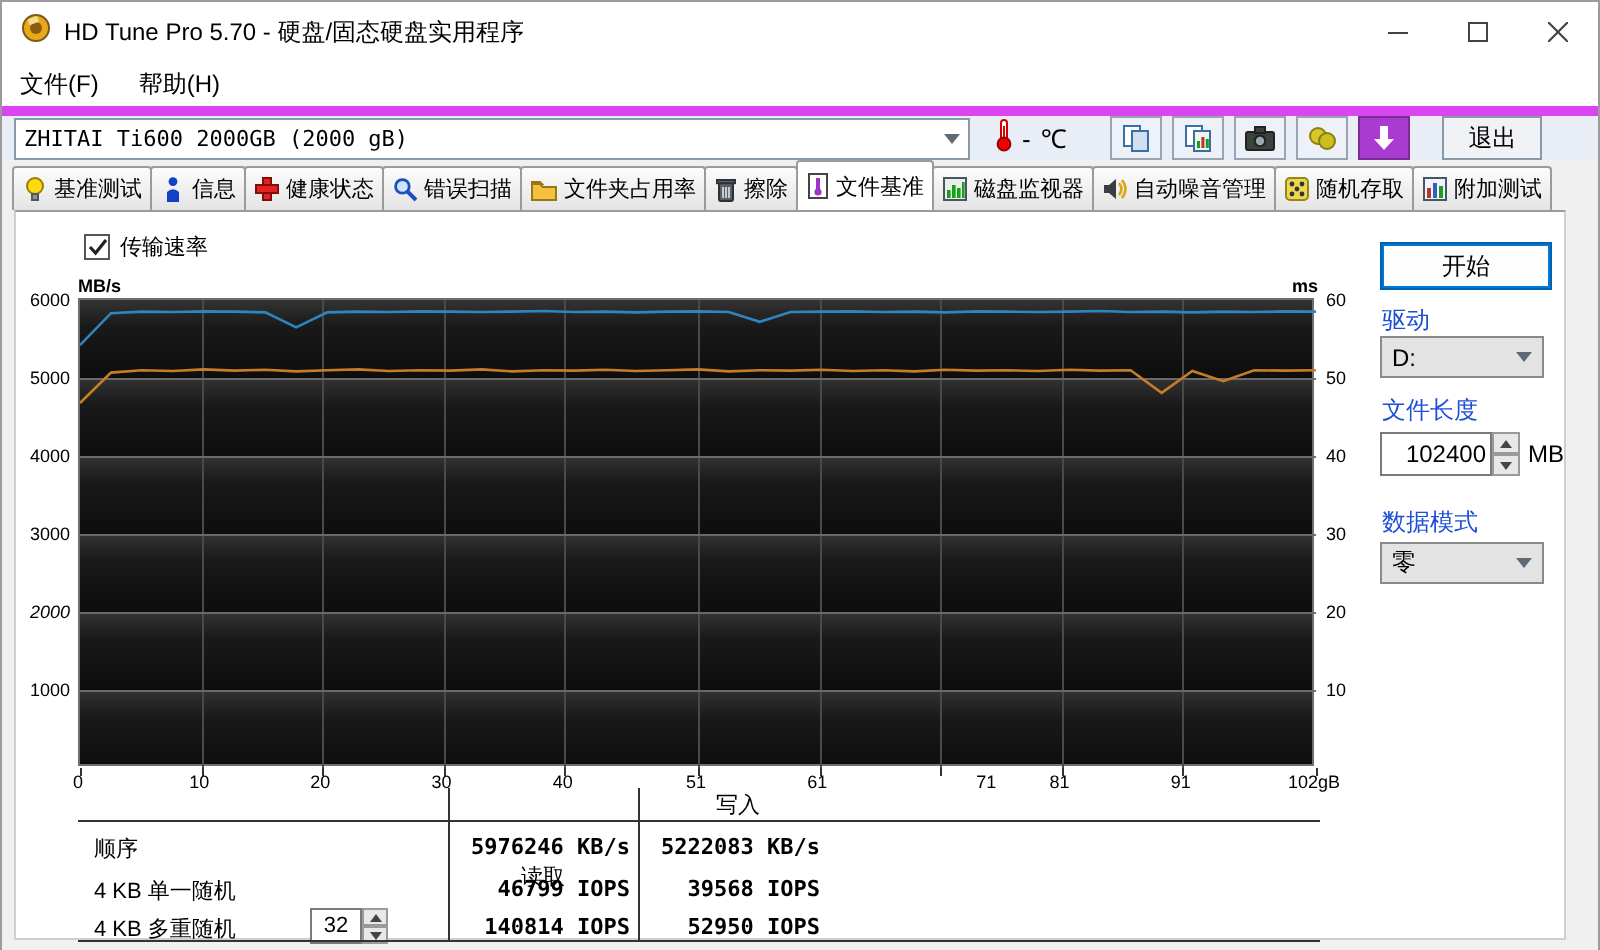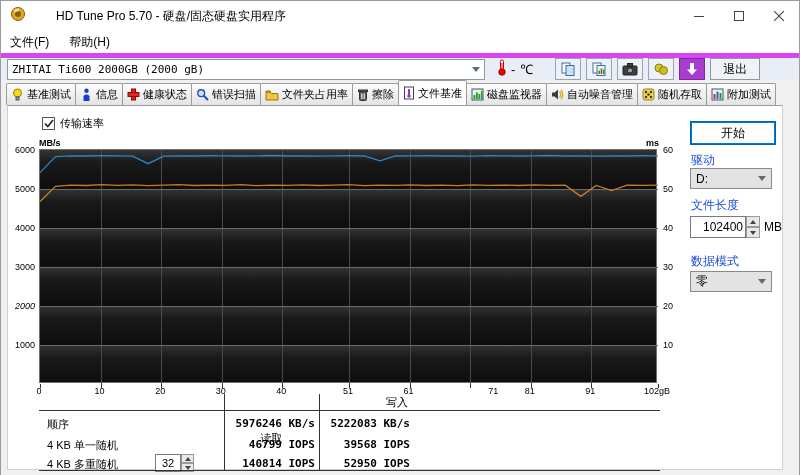--- a/index.html
+++ b/index.html
@@ -2,21 +2,21 @@
 <html><head>
 <meta charset="utf-8">
 <style>
   * { margin:0; padding:0; box-sizing:border-box; }
   html,body { width:800px; height:475px; overflow:hidden; background:#fff;
     font-family:"Liberation Sans", sans-serif; }
   .window { position:relative; width:800px; height:475px; background:#f0f0f0;
     border:1px solid #9b9b9b; }
 
   
-  .titlebar { height:30px; background:#fff; display:flex; align-items:center; padding-left:9px;gap:24px; }
+  .titlebar { height:30px; background:#fff; display:flex; align-items:center; padding-left:9px; }
   .titlebar .app-title { font-size:12px; color:#000; margin-left:6px; flex:1; }
   .win-controls { display:flex; height:30px; }
   .win-btn { width:40px; height:30px; display:flex; align-items:center; justify-content:center; }
 
   
   .menubar { height:22px; background:#fff; display:flex; align-items:center; padding-left:9px; font-size:12px; }
   .menu-item { margin-right:20px; color:#000; }
 
   
   .toolbar { height:27px; background:#e8edf6; display:flex; align-items:center; padding:0 6px; border-top:5px solid #d946ef; }
@@ -25,21 +25,21 @@
     font-size:11px; color:#000; }
   .drive-combo .combo-text { flex:1; white-space:nowrap; overflow:hidden; }
   .chev { width:0; height:0; border-left:4px solid transparent; border-right:4px solid transparent;
     border-top:5px solid #606a75; }
   .temp-group { display:flex; align-items:center; margin-left:12px; font-size:13px; color:#000; }
   .temp-group .dash { margin:0 5px 0 4px; }
   .tool-btns { display:flex; margin-left:22px; gap:5px; }
   .tool-btn { width:26px; height:22px; background:#eef1f7; border:1px solid #98a4b2;
     display:flex; align-items:center; justify-content:center; }
   .tool-btn.purple { background:#a93bd0; border-color:#7c2a9a; }
-  .exit-btn { margin-left:5px; width:50px; height:22px; background:#f0f2f6; border:1px solid #8a99a8;
+  .exit-btn { margin-left:16px; width:50px; height:22px; background:#f0f2f6; border:1px solid #8a99a8;
     font-size:12px; color:#000; display:flex; align-items:center; justify-content:center; }
 
   
   .tabstrip { height:25px; background:#f0f0f0; display:flex; align-items:flex-end; padding-left:5px; }
   .tab { display:flex; align-items:center; gap:3px; font-size:11px; color:#000;
     padding:3px 4px 3px 4px; height:22px; background:linear-gradient(#fcfcfc,#e4e4e4);
     border:1px solid #9b9b9b; border-bottom:none; border-radius:2px 2px 0 0; margin-right:-1px; white-space:nowrap; }
   .tab.active { background:#fff; height:25px; position:relative; z-index:2; }
   .tab svg { flex:0 0 auto; }
 
@@ -376,21 +376,21 @@
       <span class="side-label" style="top:147px;">数据模式</span>
       <div class="side-select" style="top:165px;">
         <span class="sel-text">零</span>
         <span class="chev"></span>
       </div>
 
       <div class="results">
         <div class="vline" style="left:185px;"></div>
         <div class="vline" style="left:280px;"></div>
         <div class="col-head" style="left:185px; width:95px;margin-top:36px;">读取</div>
-        <div class="col-head" style="left:280px; width:100px;margin-left:28px;">写入</div>
+        <div class="col-head" style="left:280px; width:100px;">写入</div>
         <div class="hline" style="top:16px;"></div>
 
         <div>
           <span class="row-label" style="top:23px;">顺序</span>
           <span class="cell-num" style="left:185px; width:91px; top:23px;">5976246 KB/s</span>
           <span class="cell-num" style="left:280px; width:91px; top:23px;">5222083 KB/s</span>
         </div>
         <div>
           <span class="row-label" style="top:44px;">4 KB 单一随机</span>
           <span class="cell-num" style="left:185px; width:91px; top:44px;">46799 IOPS</span>

